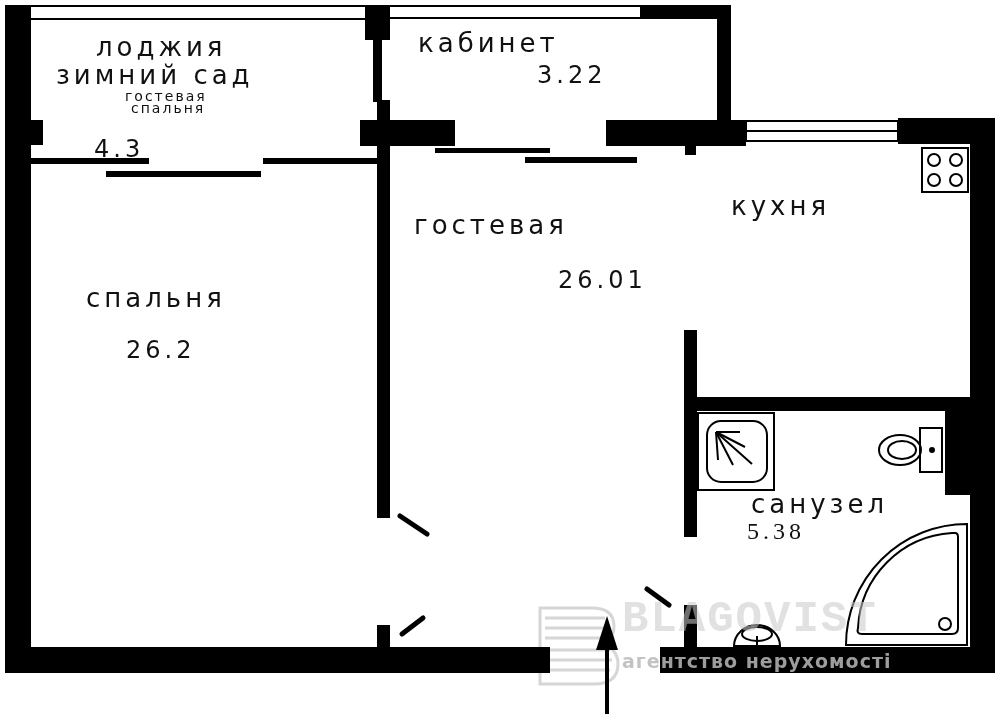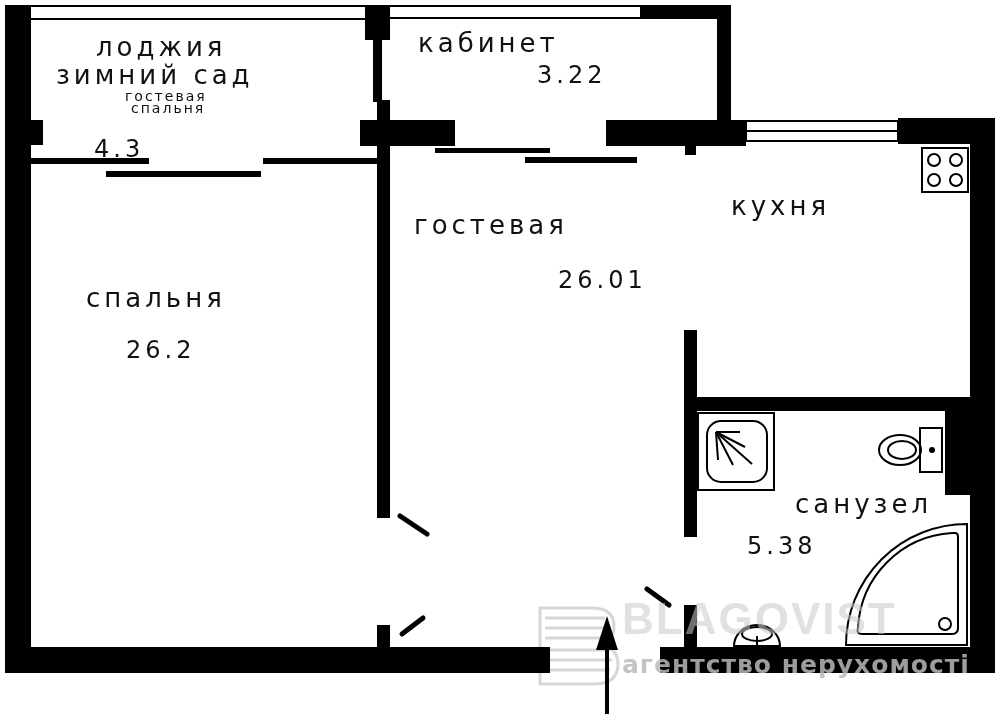--- a/index.html
+++ b/index.html
@@ -10,31 +10,31 @@
       font-family: "DejaVu Sans", sans-serif;
       color: #111111;
       white-space: nowrap;
       line-height: 1;
     }
     .room-name { font-size: 26px; letter-spacing: 4px; }
     .room-area { font-size: 24px; letter-spacing: 4px; }
     .sub-name { font-size: 14px; letter-spacing: 2px; line-height: 13px; text-align: center; }
     .wm-big {
       position: absolute;
-      font-family: Liberation Sans, sans-serif;
+      font-family: Liberation Mono, monospace;
       font-weight: bold;
       font-size: 44px;
       color: rgba(200,200,200,0.55);
       letter-spacing: 2px;
     }
     .wm-small {
       position: absolute;
       font-family: "DejaVu Sans", sans-serif;
       font-weight: bold;
-      font-size: 25px;
+      font-size: 19px;
       color: rgba(185,185,185,0.85);
       letter-spacing: 1px;
     }
   </style>
 </head>
 <body>
 
 <svg id="plan" viewBox="0 0 1000 721" xmlns="http://www.w3.org/2000/svg">
 
   <g fill="none" stroke="#d6d6d6" stroke-width="3">
@@ -167,14 +167,14 @@
 <div class="lbl room-area" style="left:537px; top:63px;">3.22</div>
 
 <div class="lbl room-name" style="left:731px; top:193px;">кухня</div>
 
 <div class="lbl room-name" style="left:414px; top:212px;">гостевая</div>
 <div class="lbl room-area" style="left:558px; top:268px;">26.01</div>
 
 <div class="lbl room-name" style="left:86px; top:285px;">спальня</div>
 <div class="lbl room-area" style="left:126px; top:338px;">26.2</div>
 
-<div class="lbl room-name" style="left:751px; top:491px;margin-left:44px;">санузел</div>
-<div class="lbl room-area" style="left:747px; top:534px;">5.38</div>
+<div class="lbl room-name" style="left:751px; top:491px;">санузел</div>
+<div class="lbl room-area" style="left:747px; top:519px;font-family:Liberation Serif, serif;">5.38</div>
 
 </body></html>

